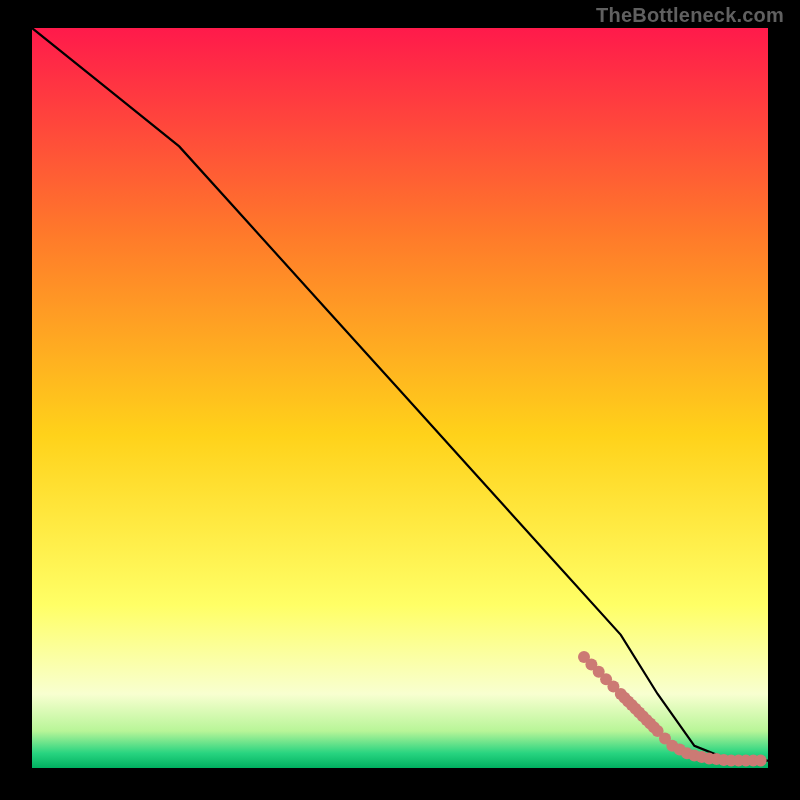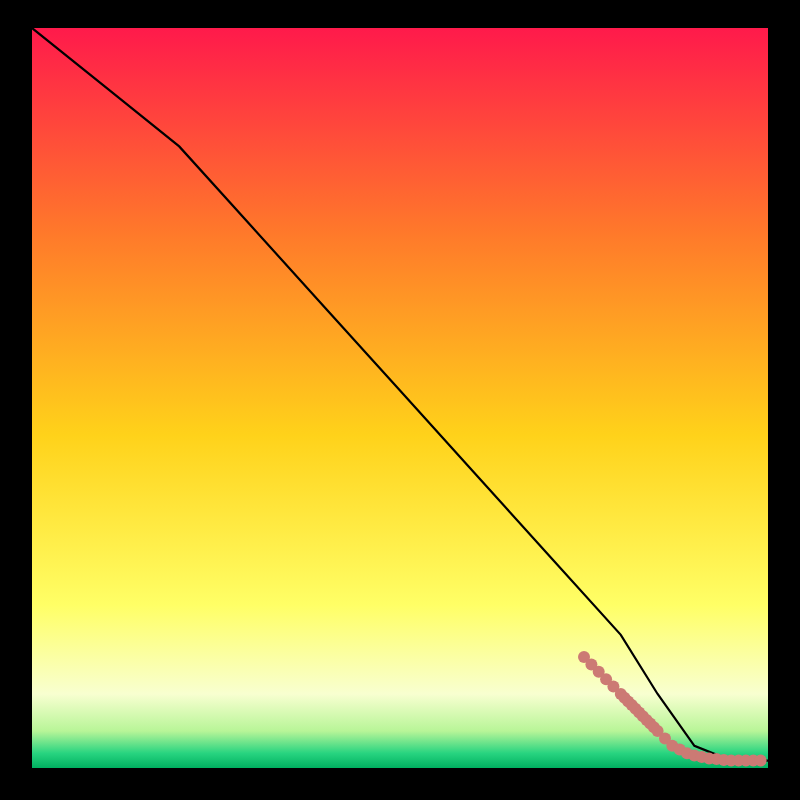--- a/index.html
+++ b/index.html
@@ -37,20 +37,21 @@
     display: block;
     width: 736px;
     height: 740px;
   }
 </style>
 </head>
 <body>
 
 <div class="stage">
 
+  <div class="watermark">TheBottleneck.com</div>
 
   <div class="plot">
     <svg viewBox="0 0 736 740" preserveAspectRatio="none">
       <defs>
         <linearGradient id="bg-grad" x1="0" y1="0" x2="0" y2="1">
           <stop offset="0%" stop-color="#ff1a4b"></stop>
           <stop offset="28%" stop-color="#ff7a2a"></stop>
           <stop offset="55%" stop-color="#ffd21a"></stop>
           <stop offset="78%" stop-color="#ffff66"></stop>
           <stop offset="90%" stop-color="#f8ffd0"></stop>

